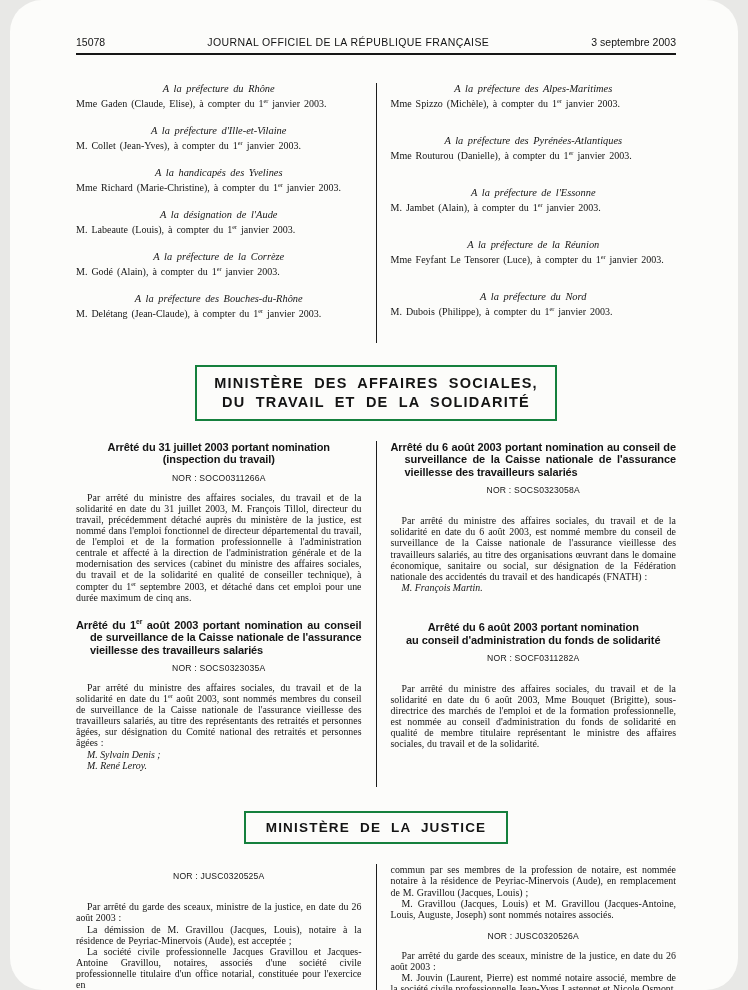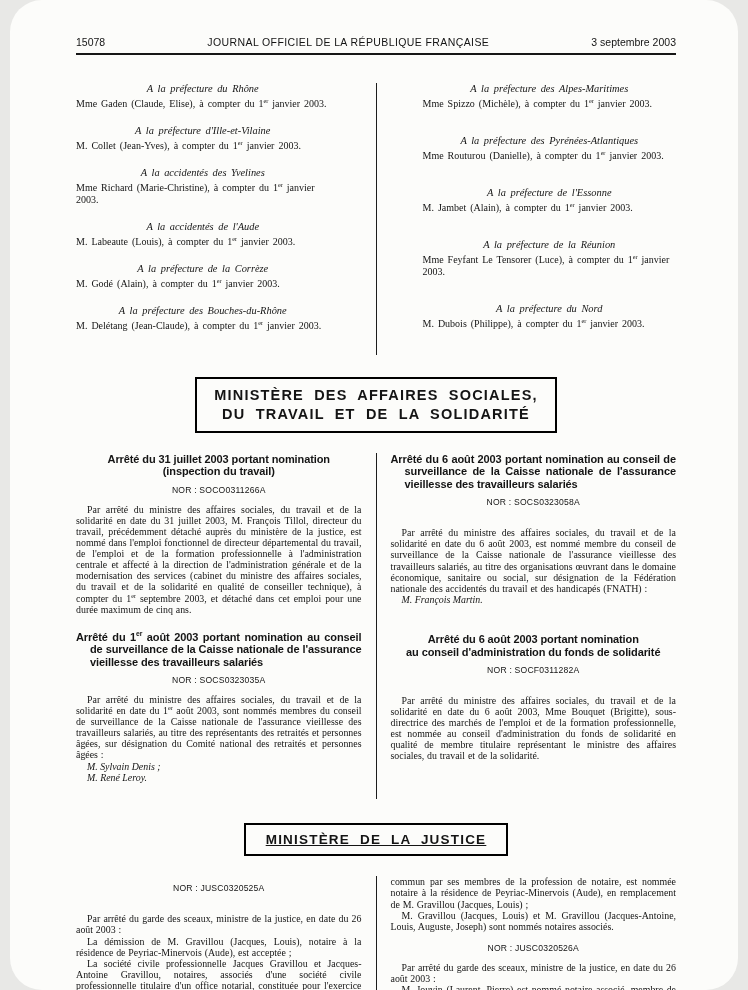--- a/index.html
+++ b/index.html
@@ -12,32 +12,32 @@
   
   .hdr{display:flex;justify-content:space-between;align-items:baseline;
        font-family:"Liberation Sans","DejaVu Sans",sans-serif;font-size:10.5px;}
   .hdr .center{letter-spacing:.4px;font-size:10.5px;}
   .hdr-rule{border:0;border-top:2px solid #161616;margin:5px 0 0 0;}
   
   .two-col{display:flex;align-items:stretch;}
   .col{flex:1 1 0;min-width:0;}
   .col-divider{width:1px;background:#1c1c1c;margin:0 14px;}
   
-  .pref-section{margin-top:28px;gap:32px;}
+  .pref-section{margin-top:28px;}
   .pref-item{margin-bottom:15px;}
   .col-right .pref-item{margin-bottom:25px;}
   .pref-h{text-align:center;font-style:italic;font-size:10.4px;line-height:12px;
           word-spacing:2px;margin-bottom:3px;}
   .pref-e{font-size:10px;line-height:12px;word-spacing:1.5px;}
   
-  .mbox{border:2px solid #000000;width:fit-content;margin:22px auto 0 auto;
+  .mbox{border:2px solid #15803d;width:fit-content;margin:22px auto 0 auto;
         padding:7px 17px;text-align:center;
         font-family:"Liberation Sans","DejaVu Sans",sans-serif;font-weight:bold;
         font-size:14.5px;line-height:19px;letter-spacing:1.2px;word-spacing:5px;}
-  .mbox.justice{font-size:13.5px;line-height:17px;padding:6px 20px;margin-top:24px;text-decoration:underline;}
+  .mbox.justice{font-size:13.5px;line-height:17px;padding:6px 20px;margin-top:24px;}
   
   .art-section{margin-top:20px;}
   .article{margin-bottom:16px;}
   .art-title{font-family:"Liberation Sans","DejaVu Sans",sans-serif;font-weight:bold;
              font-size:11px;line-height:12.4px;letter-spacing:-0.1px;
              text-align:center;margin:0;}
   .art-title.hang{text-align:justify;padding-left:14px;text-indent:-14px;}
   .nor-line{text-align:center;font-family:"Liberation Sans","DejaVu Sans",sans-serif;
             font-size:8.6px;margin:7px 0 9px 0;letter-spacing:.2px;}
   .nor-line.gap-lg{margin-bottom:20px;}
@@ -64,25 +64,25 @@
     <div class="col">
       <div class="pref-item">
         <div class="pref-h">A la préfecture du Rhône</div>
         <div class="pref-e">Mme Gaden (Claude, Elise), à compter du 1<sup>er</sup> janvier 2003.</div>
       </div>
       <div class="pref-item">
         <div class="pref-h">A la préfecture d'Ille-et-Vilaine</div>
         <div class="pref-e">M. Collet (Jean-Yves), à compter du 1<sup>er</sup> janvier 2003.</div>
       </div>
       <div class="pref-item">
-        <div class="pref-h">A la accidentés des Yvelines</div>
+        <div class="pref-h">A la handicapés des Yvelines</div>
         <div class="pref-e">Mme Richard (Marie-Christine), à compter du 1<sup>er</sup> janvier 2003.</div>
       </div>
       <div class="pref-item">
-        <div class="pref-h">A la accidentés de l'Aude</div>
+        <div class="pref-h">A la désignation de l'Aude</div>
         <div class="pref-e">M. Labeaute (Louis), à compter du 1<sup>er</sup> janvier 2003.</div>
       </div>
       <div class="pref-item">
         <div class="pref-h">A la préfecture de la Corrèze</div>
         <div class="pref-e">M. Godé (Alain), à compter du 1<sup>er</sup> janvier 2003.</div>
       </div>
       <div class="pref-item">
         <div class="pref-h">A la préfecture des Bouches-du-Rhône</div>
         <div class="pref-e">M. Delétang (Jean-Claude), à compter du 1<sup>er</sup> janvier 2003.</div>
       </div>

